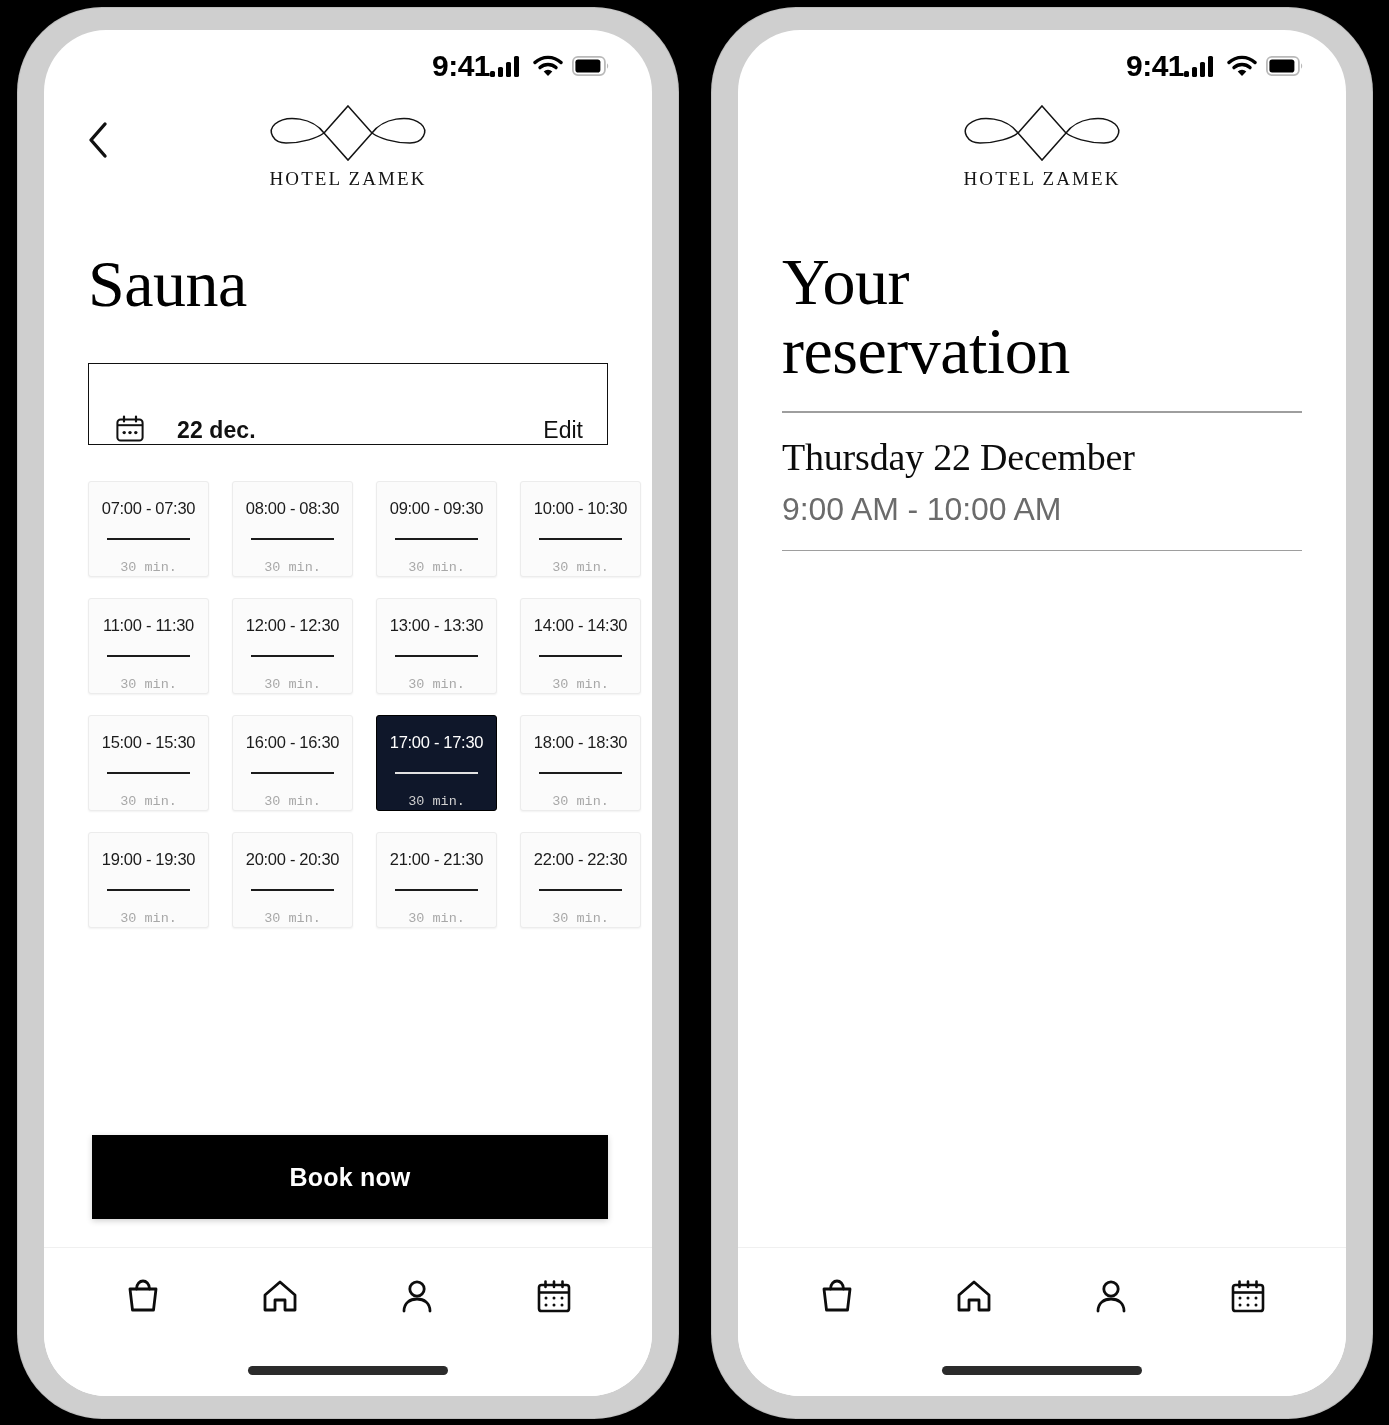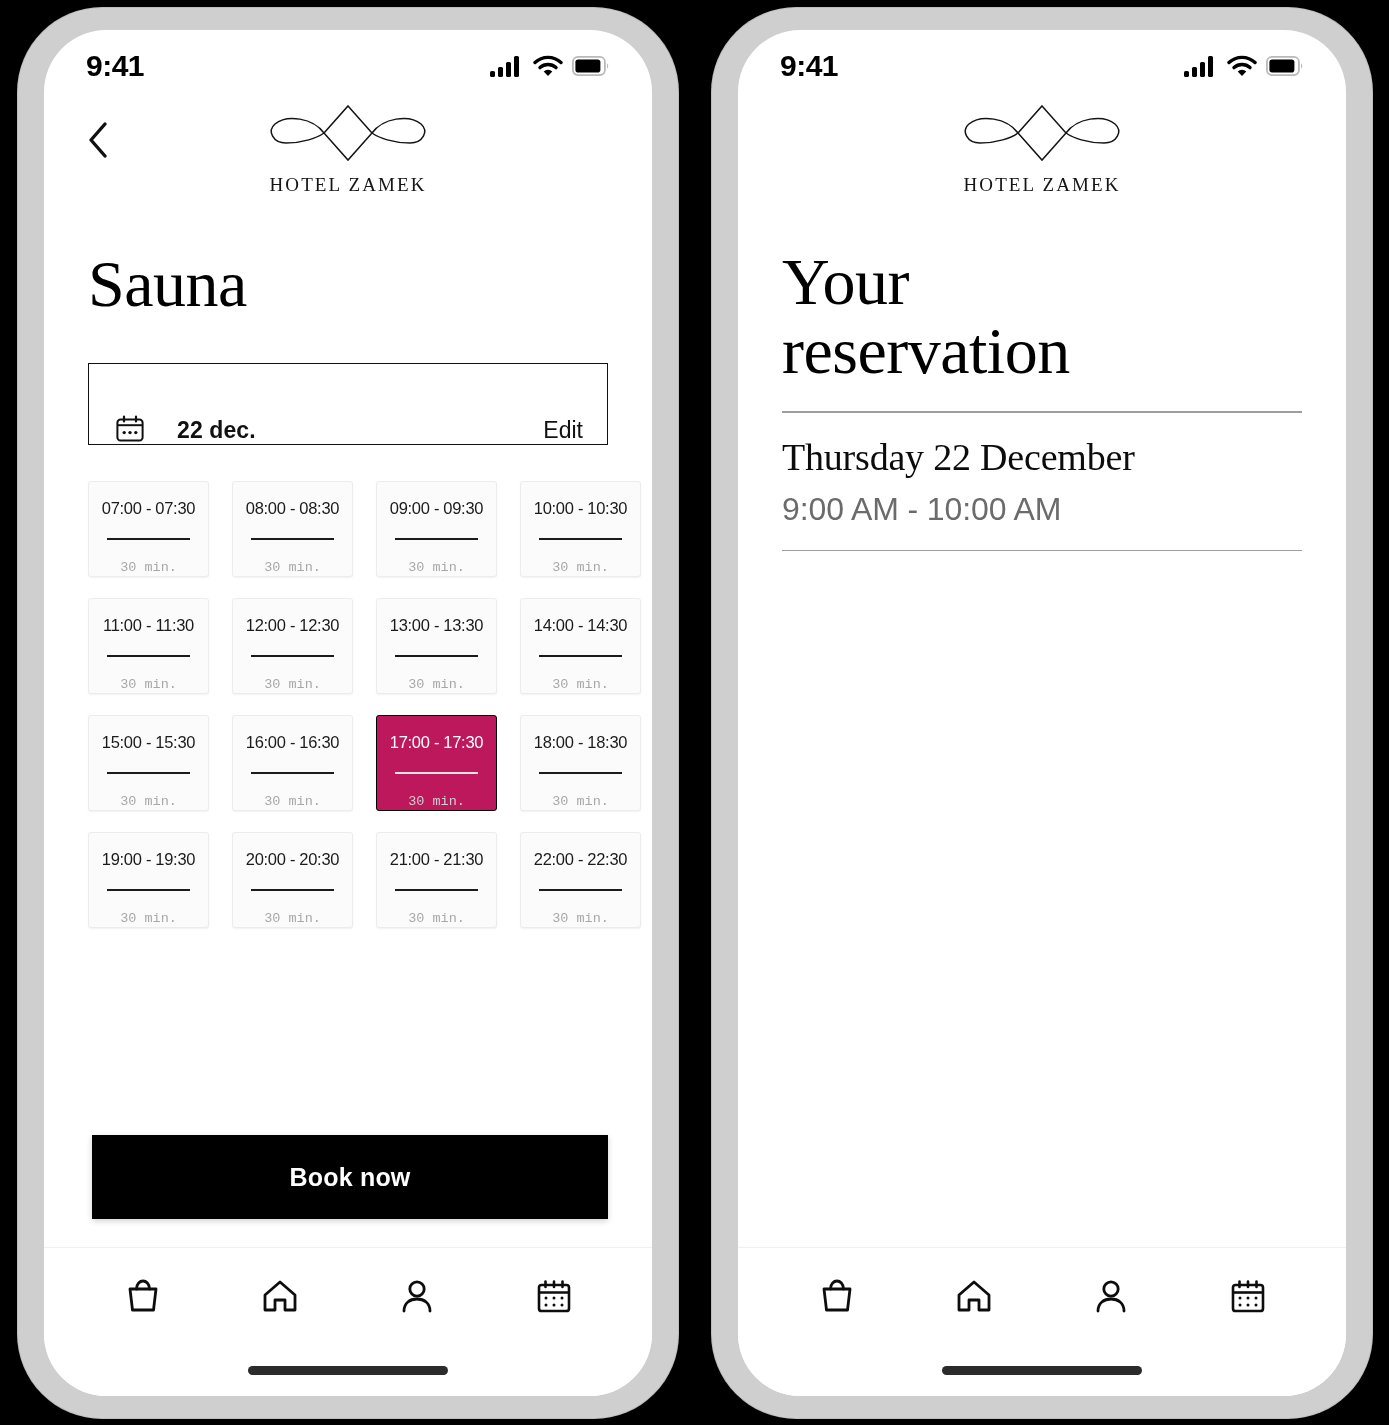--- a/index.html
+++ b/index.html
@@ -41,21 +41,21 @@
     display: flex;
     flex-direction: column;
   }
 
   
   .statusbar {
     height: 62px;
     flex: 0 0 62px;
     display: flex;
     align-items: center;
-    justify-content: space-between;
+    justify-content: flex-end;
     padding: 10px 42px 0 42px;
   }
   .status-time {
     font-size: 30px;
     font-weight: 700;
     letter-spacing: -0.5px;
     color: #000;
   }
   .status-icons {
     display: flex;
@@ -80,21 +80,21 @@
     width: 40px; height: 44px;
     display: flex;
     align-items: center;
     justify-content: center;
     cursor: pointer;
   }
   .brand {
     display: flex;
     flex-direction: column;
     align-items: center;
-    gap: 8px;
+    gap: 2px;
   }
   .brand-name {
     font-family: "Liberation Serif", serif;
     font-size: 19px;
     letter-spacing: 2.1px;
     color: #151515;
   }
 
   
   .content {
@@ -177,21 +177,21 @@
     background: #1b1b1b;
     margin-top: 20px;
   }
   .slot .slot-dur {
     font-size: 13.5px;
     color: #a8a8a8;
     margin-top: 20px;
     font-family: Liberation Mono, monospace;
   }
   .slot.selected {
-    background: #be185d;
+    background: #0f172a;
     border-color: #000;
     box-shadow: none;
   }
   .slot.selected .slot-time { color: #fff; }
   .slot.selected .slot-rule { background: #e2e2e2; }
   .slot.selected .slot-dur  { color: #cfcfcf; }
 
   
   .book-btn {
     position: absolute;

